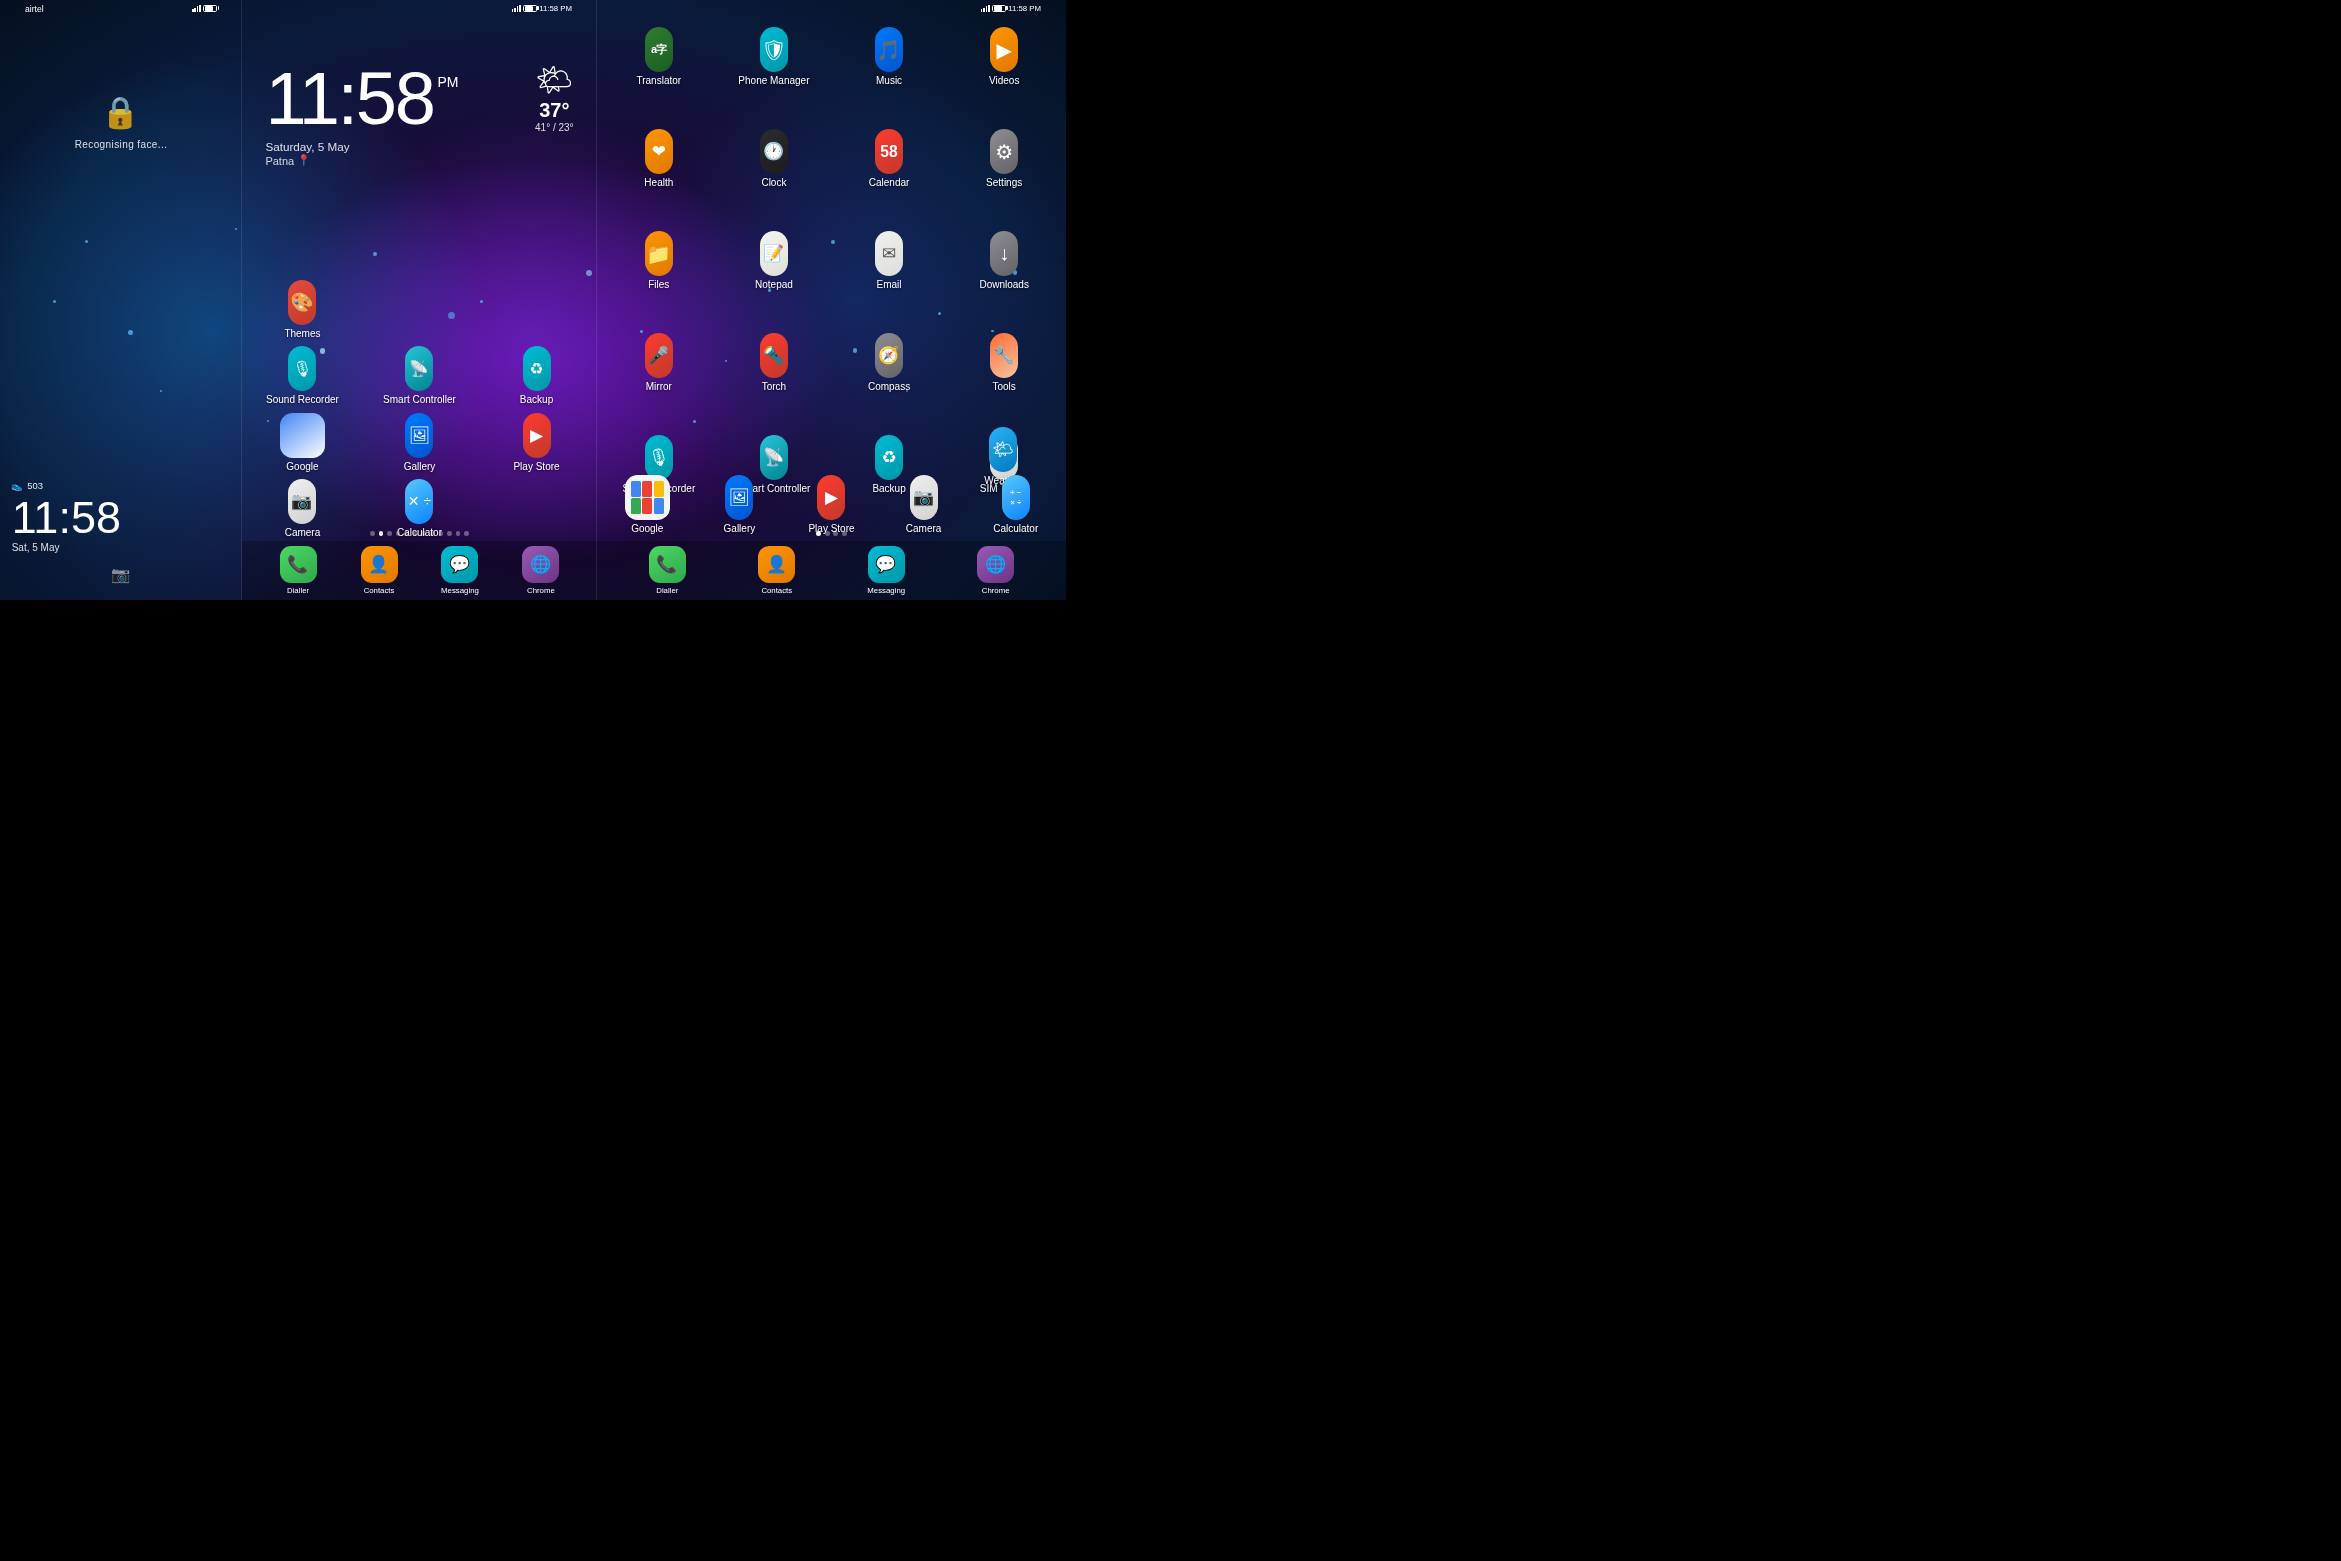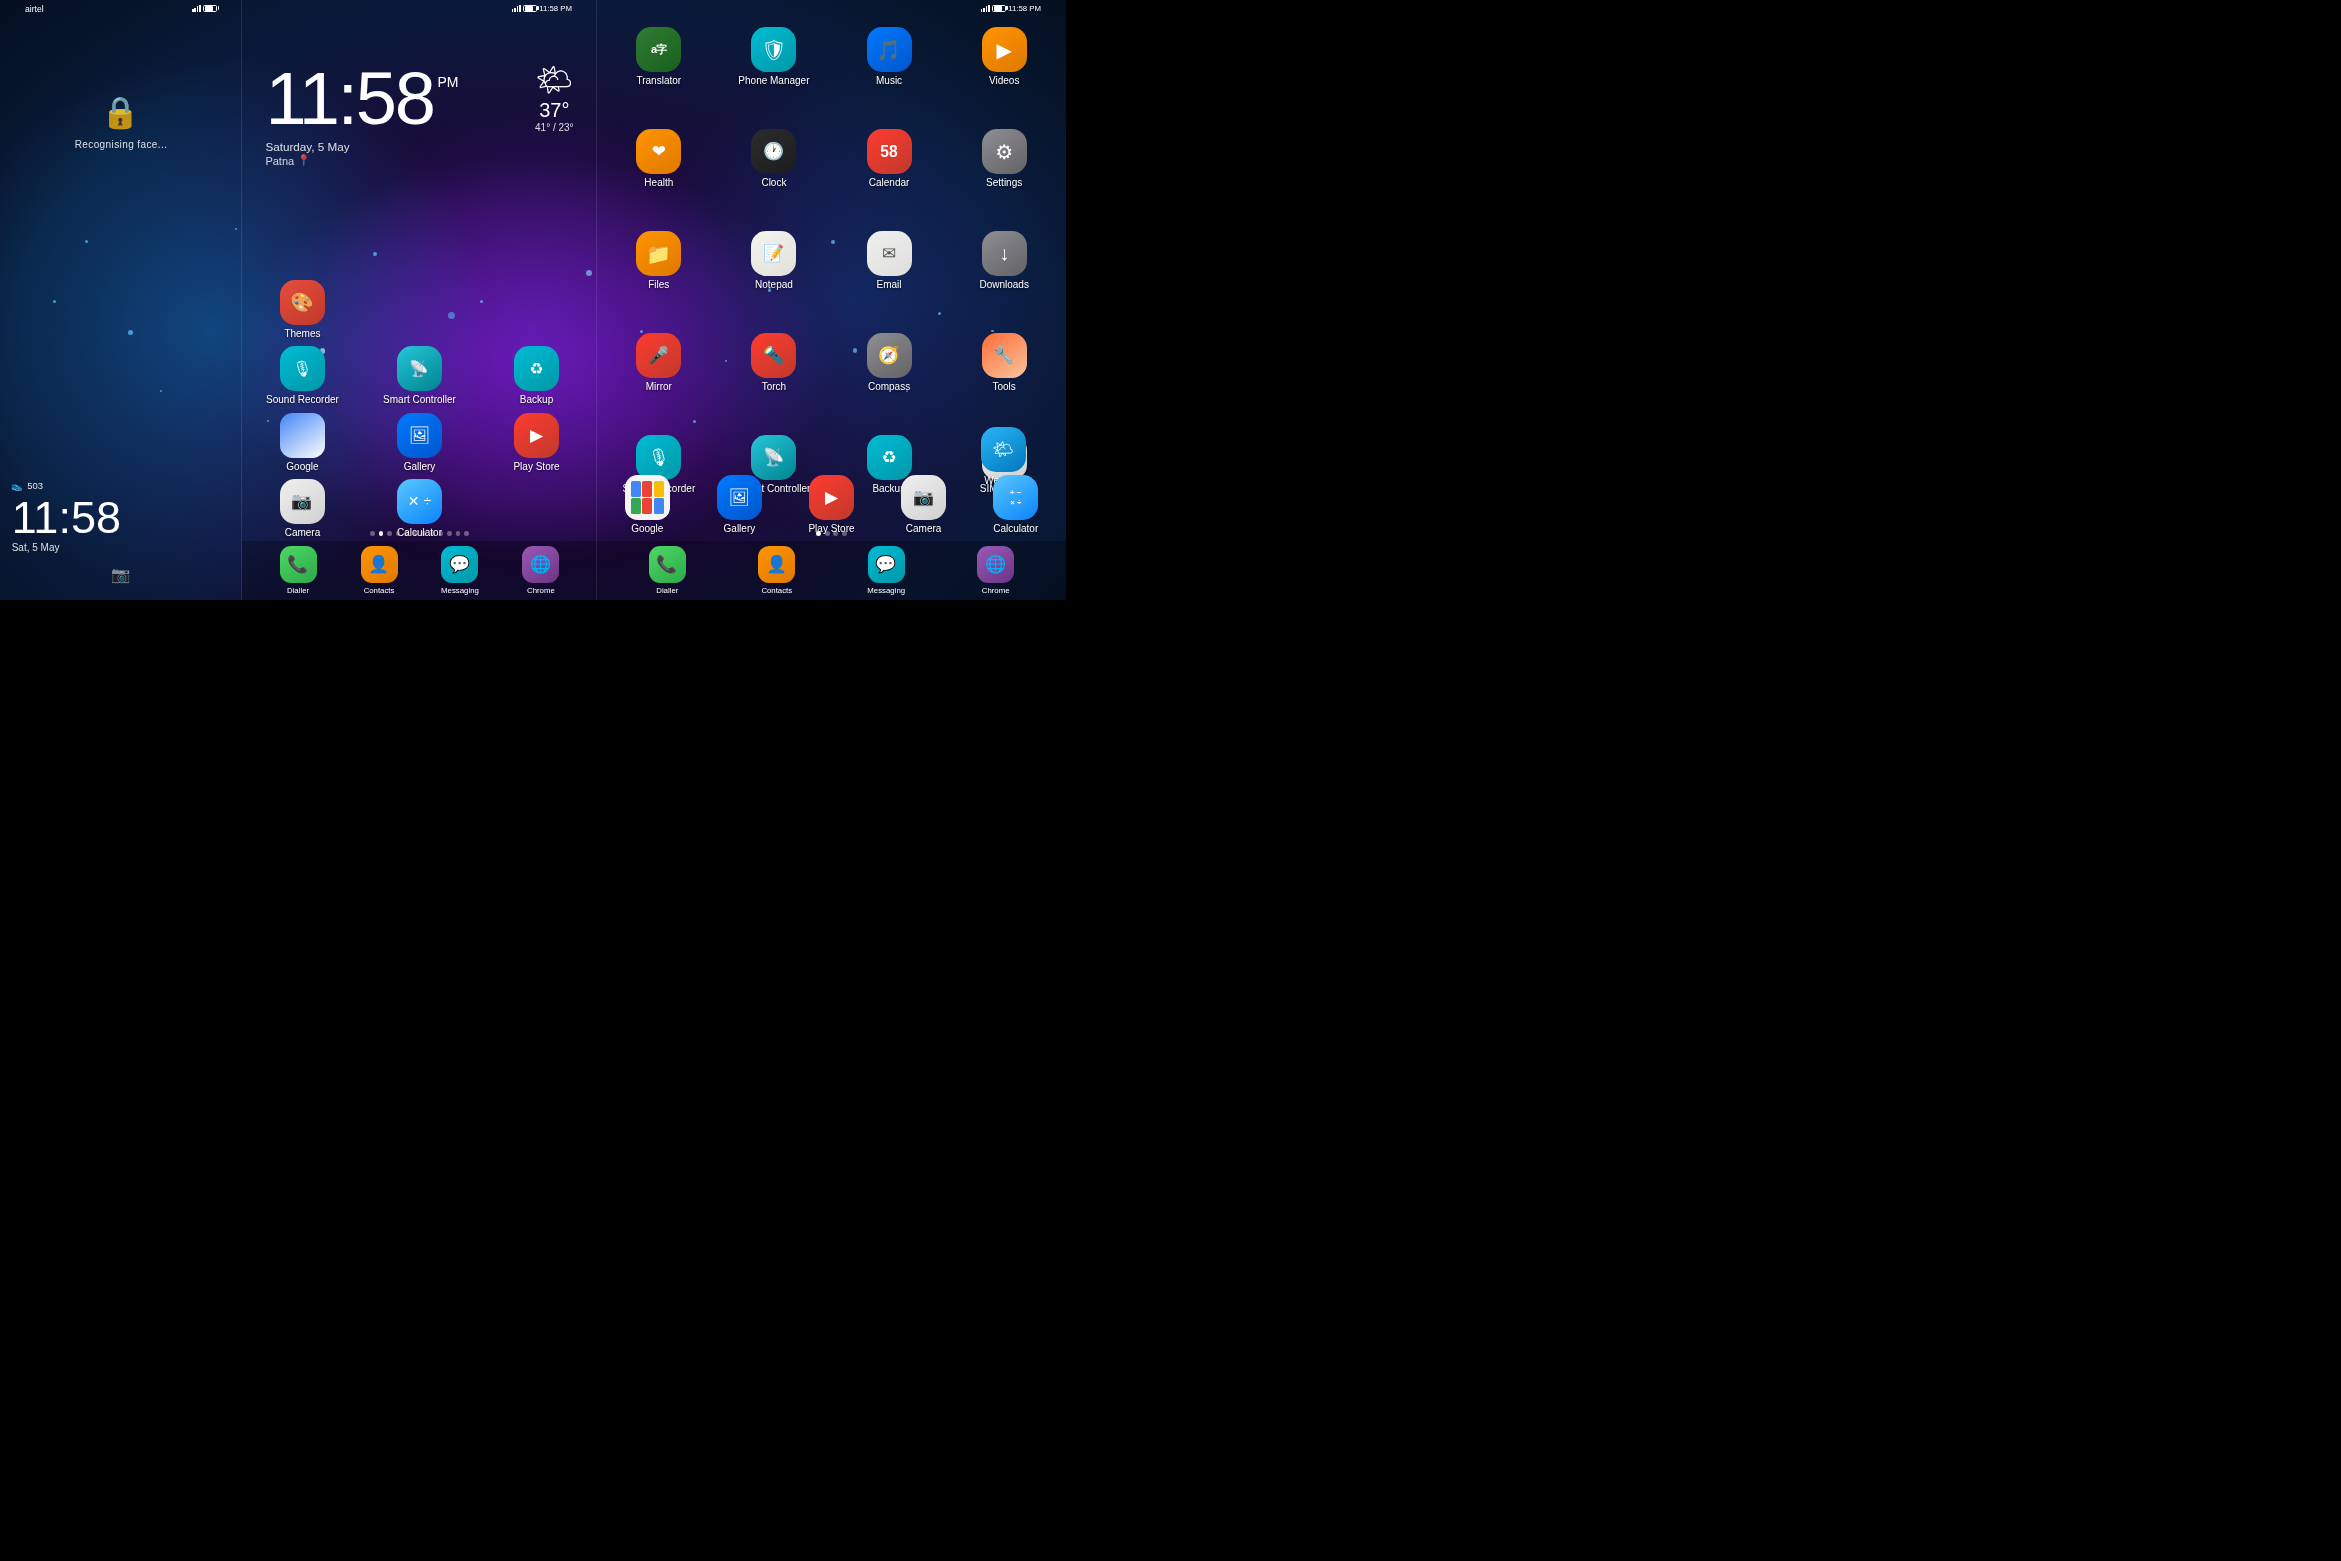--- a/index.html
+++ b/index.html
@@ -204,21 +204,21 @@
 
     
     .weather-widget {
       position: absolute;
       right: 23.4px;
       top: 62px;
       text-align: center;
       color: #fff;
     }
     .weather-icon-sun { font-size: 30px; margin-bottom: 2.3px; }
-    .weather-temp { font-size: 20px; font-weight: 400; }
+    .weather-temp { font-size: 20px; font-weight: 700; }
     .weather-range { font-size: 10px; opacity: 0.85; }
 
     
     .dock {
       position: absolute;
       bottom: 0;
       left: 0; right: 0;
       height: 59px;
       background: rgba(0,0,0,0.25);
       display: flex;
@@ -250,21 +250,21 @@
     }
 
     .app-item {
       display: flex;
       flex-direction: column;
       align-items: center;
       gap: 3.1px;
       cursor: pointer;
     }
     .app-icon {
-      width: 45px; height: 45px;
+      width: 28px; height: 45px;
       border-radius: 15px;
       display: flex;
       align-items: center;
       justify-content: center;
       font-size: 20px;
       color: #fff;
       flex-shrink: 0;
     }
     .app-label {
       font-size: 10px;

